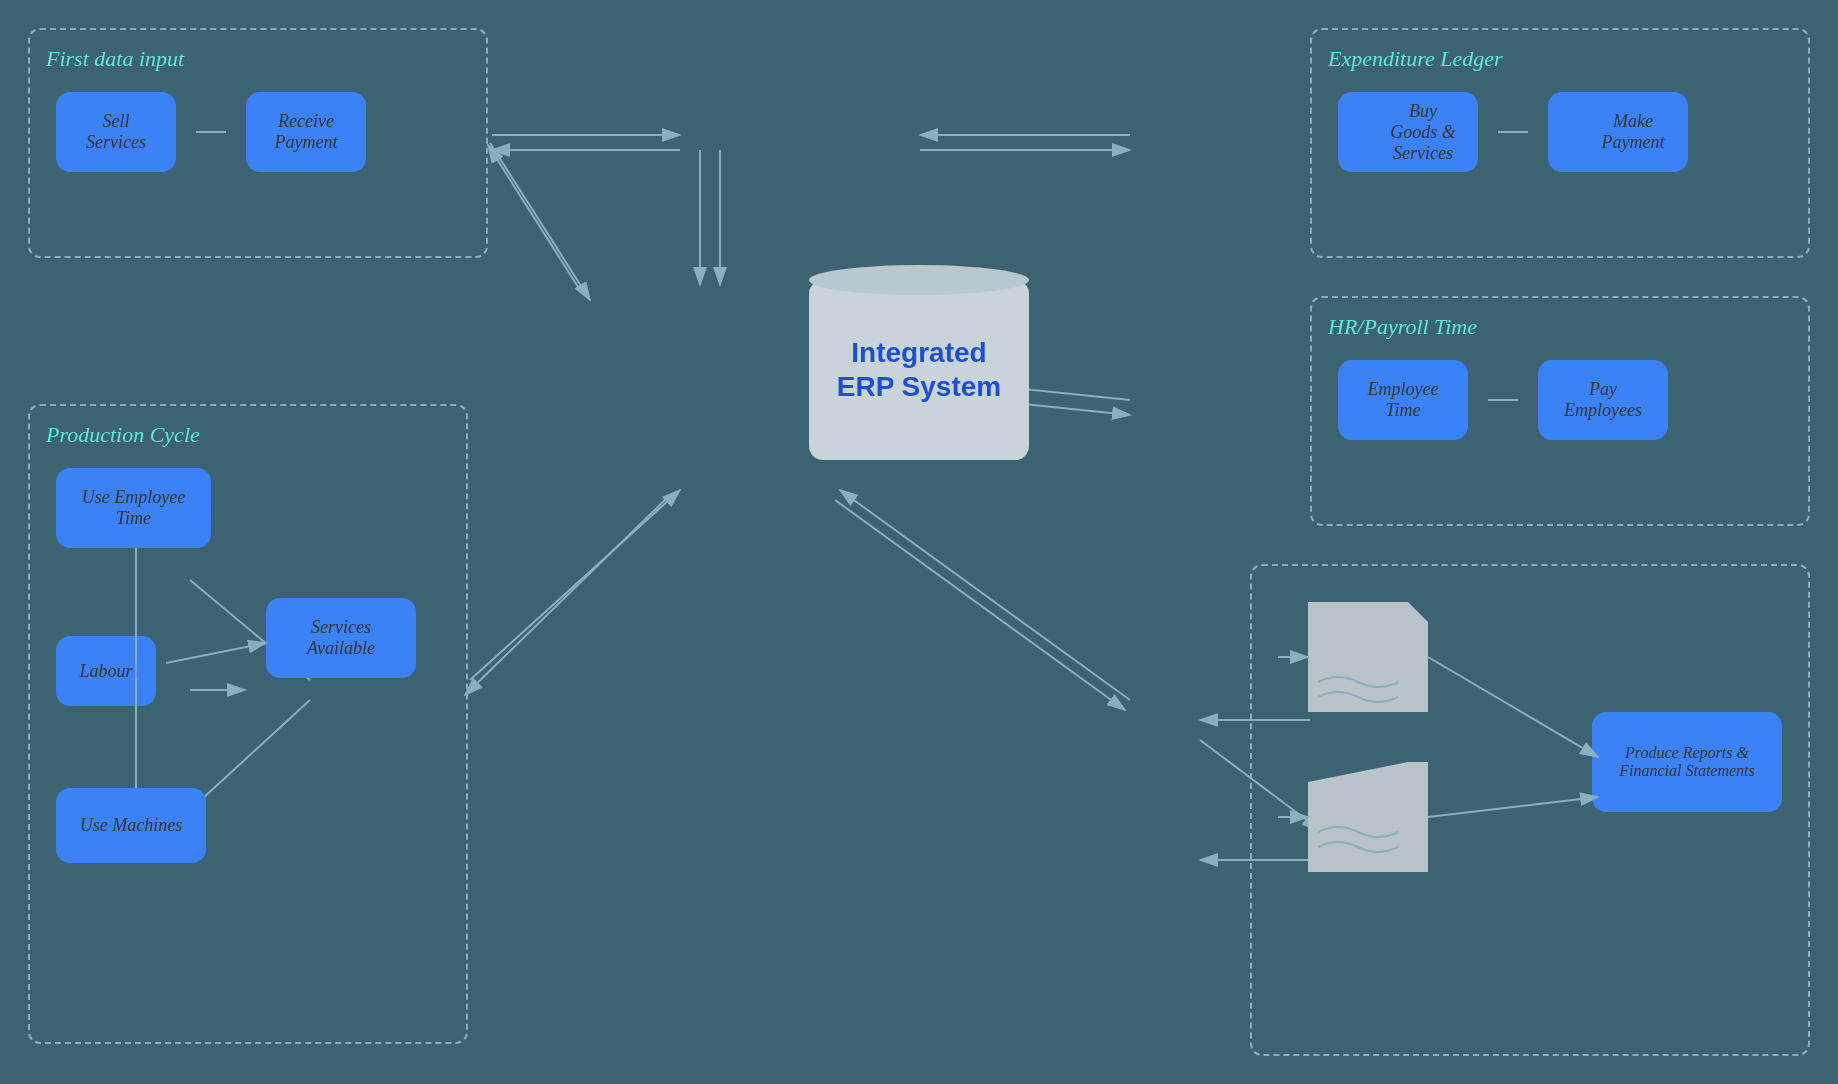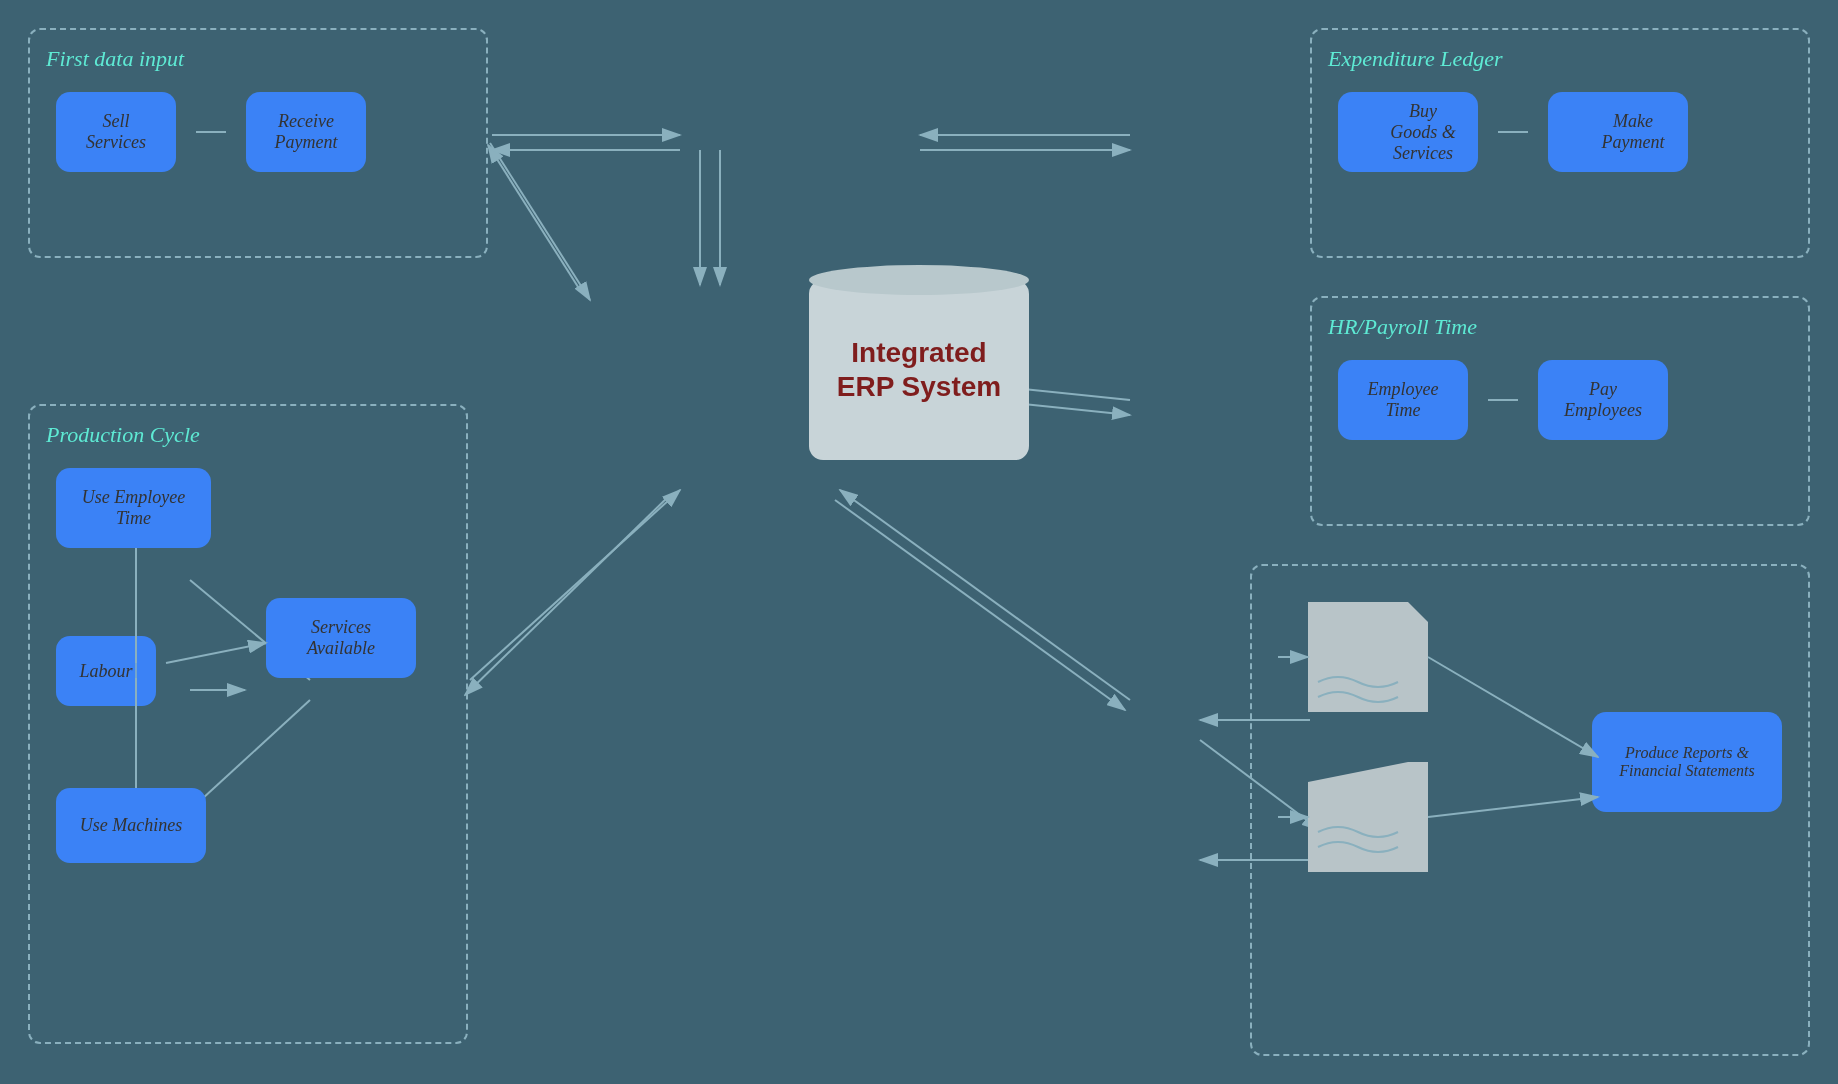--- a/index.html
+++ b/index.html
@@ -172,21 +172,21 @@
       background: #b8c8cc;
       border-radius: 50%;
       position: absolute;
       top: -15px;
       left: 0;
     }
 
     .cylinder-label {
       font-size: 28px;
       font-weight: bold;
-      color: #7f1d1d;
+      color: #1d4ed8;
       line-height: 1.2;
       font-style: normal;
       font-family: Arial, sans-serif;
       z-index: 1;
     }
   </style>
 </head>
 <body>
 
 <div class="diagram-container">

